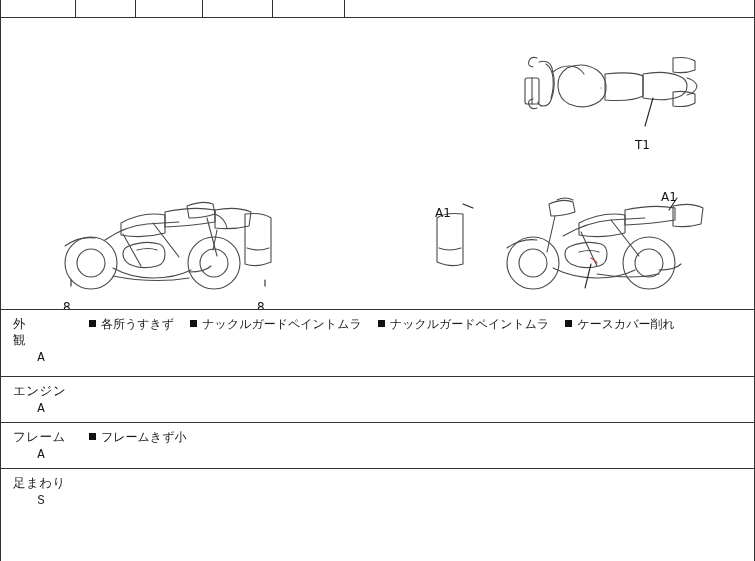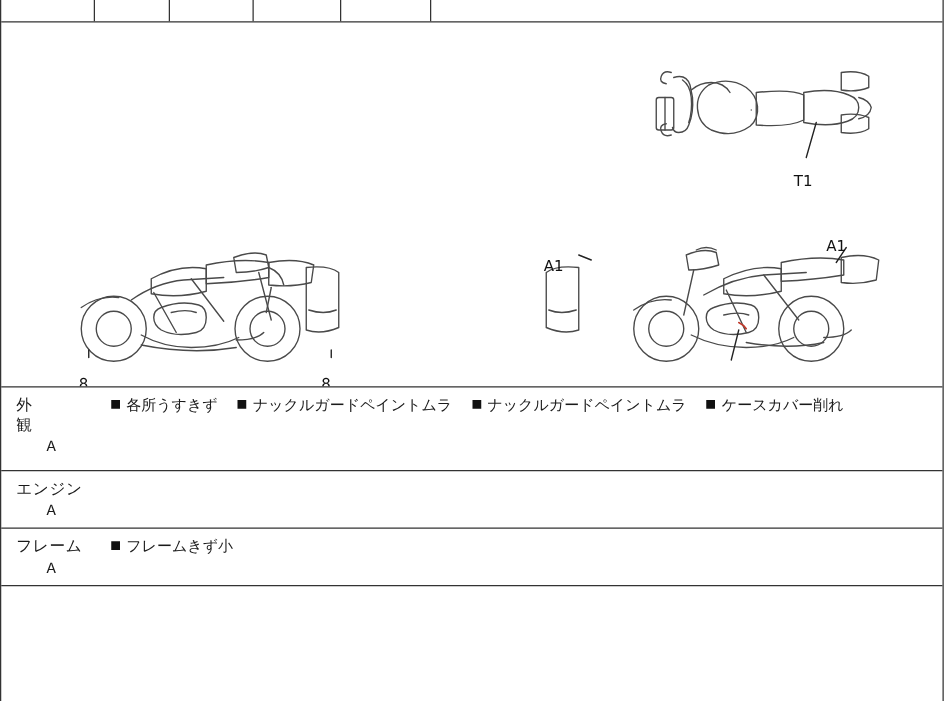--- a/index.html
+++ b/index.html
@@ -280,14 +280,21 @@
   <div class="cond-row" style="height:46px;">
     <div class="cond-label">
       <span class="name">フレーム</span>
       <span class="grade">A</span>
     </div>
     <div class="cond-notes">
       <span class="note-item"><span class="bullet"></span><span>フレームきず小</span></span>
     </div>
   </div>
 
+  <div class="cond-row last" style="height:60px;">
+    <div class="cond-label">
+      <span class="name">足まわり</span>
+      <span class="grade">S</span>
+    </div>
+    <div class="cond-notes"></div>
+  </div>
 
 </div>
 
 </body></html>

